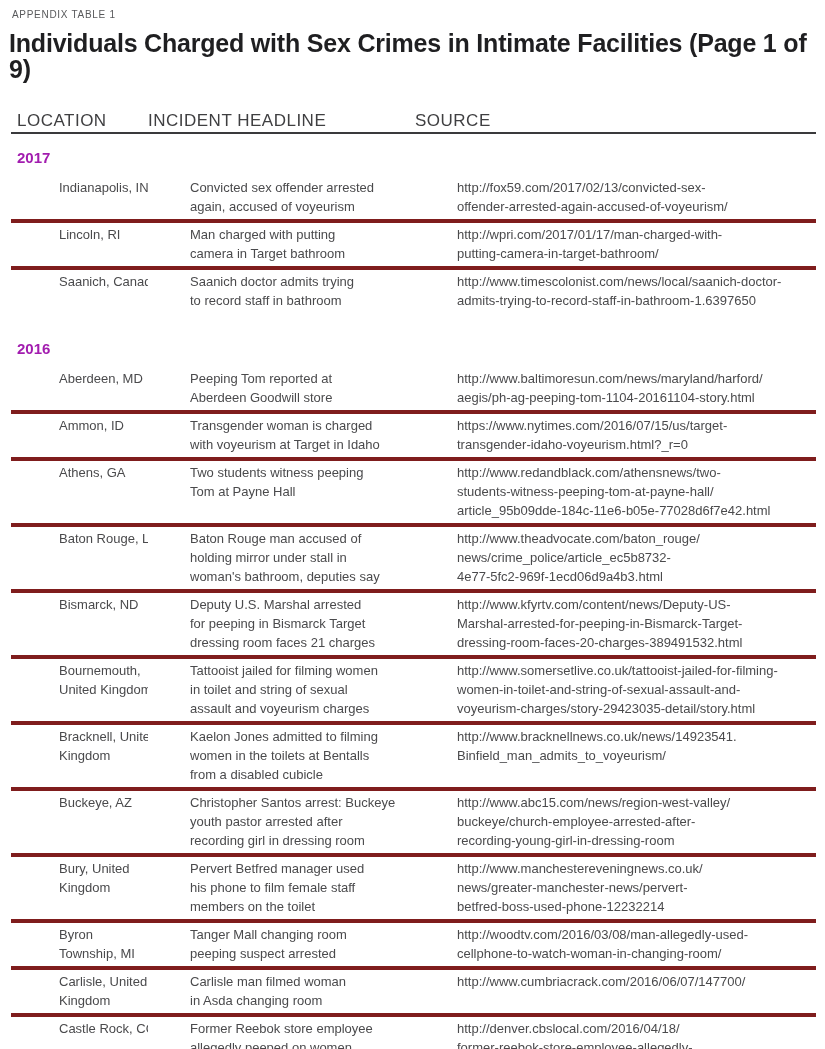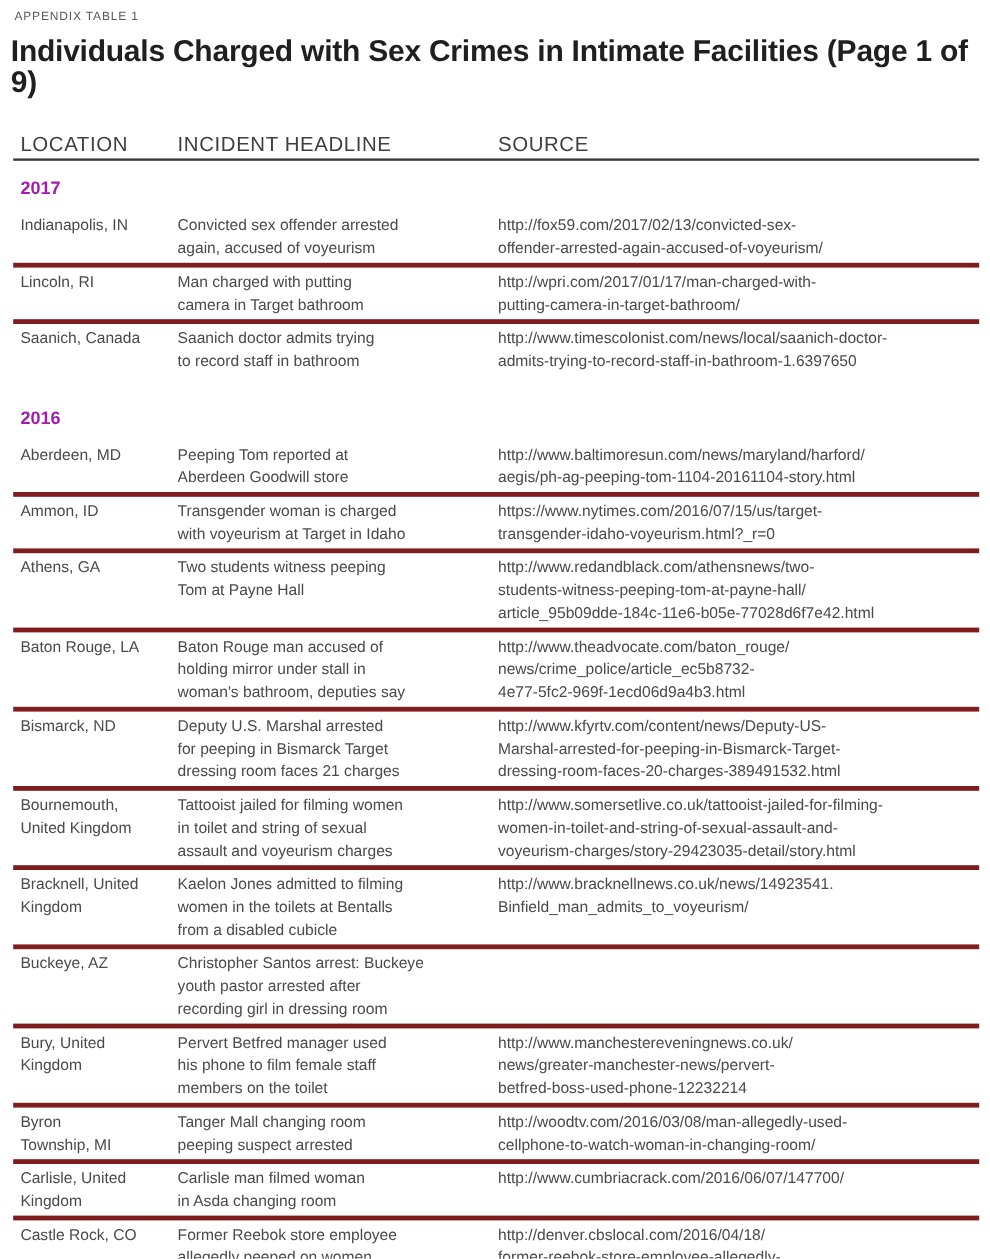--- a/index.html
+++ b/index.html
@@ -61,20 +61,21 @@
     grid-template-columns: 137px 267px 1fr;
     padding: 2px 0 3px 0;
   }
   .row + .row { border-top: 4px solid #7f1d1d; }
   .cell {
     color: #4a4a4c;
     font-size: 13px;
     line-height: 19px;
     white-space: pre;
     overflow: hidden;
+    margin-left: 42px;
   }
   .cell.location { padding-left: 6px; }
 </style>
 </head>
 <body>
 
 <div class="page">
   <div class="kicker">APPENDIX TABLE 1</div>
   <h1 class="title">Individuals Charged with Sex Crimes in Intimate Facilities (Page 1 of 9)</h1>
 
@@ -168,20 +169,23 @@
 women in the toilets at Bentalls
 from a disabled cubicle</div>
             <div class="cell source">http://www.bracknellnews.co.uk/news/14923541.
 Binfield_man_admits_to_voyeurism/</div>
           </div>
           <div class="row">
             <div class="cell location">Buckeye, AZ</div>
             <div class="cell headline">Christopher Santos arrest: Buckeye
 youth pastor arrested after
 recording girl in dressing room</div>
+            <div class="cell source">http://www.abc15.com/news/region-west-valley/
+buckeye/church-employee-arrested-after-
+recording-young-girl-in-dressing-room</div>
           </div>
           <div class="row">
             <div class="cell location">Bury, United
 Kingdom</div>
             <div class="cell headline">Pervert Betfred manager used
 his phone to film female staff
 members on the toilet</div>
             <div class="cell source">http://www.manchestereveningnews.co.uk/
 news/greater-manchester-news/pervert-
 betfred-boss-used-phone-12232214</div>

